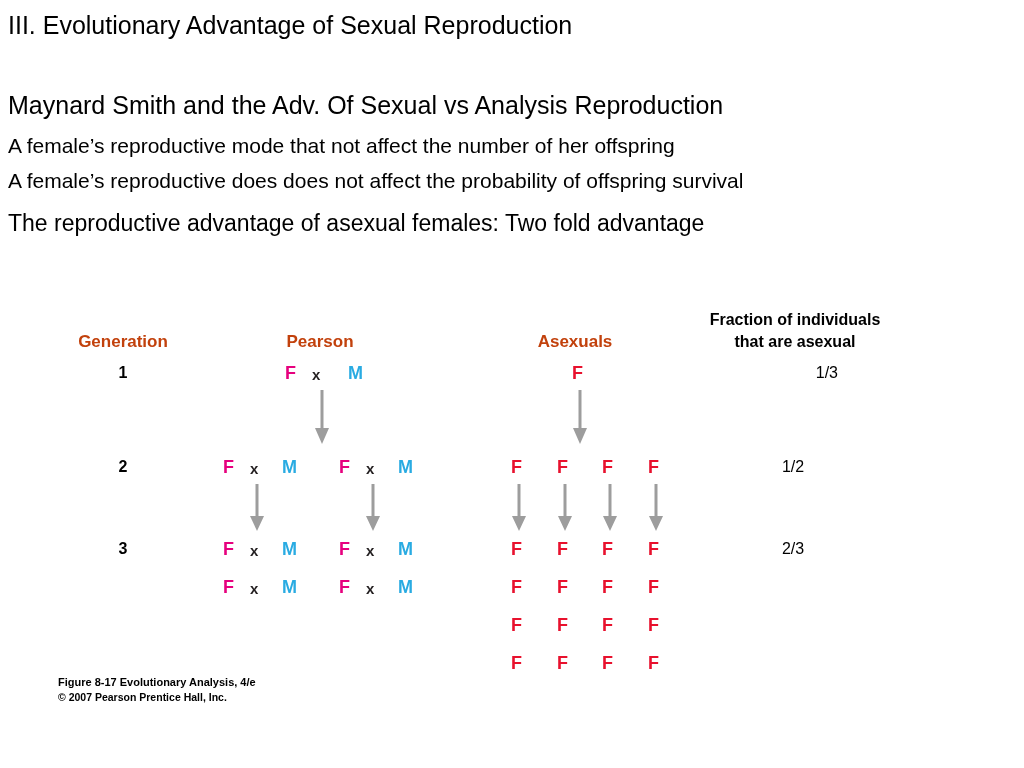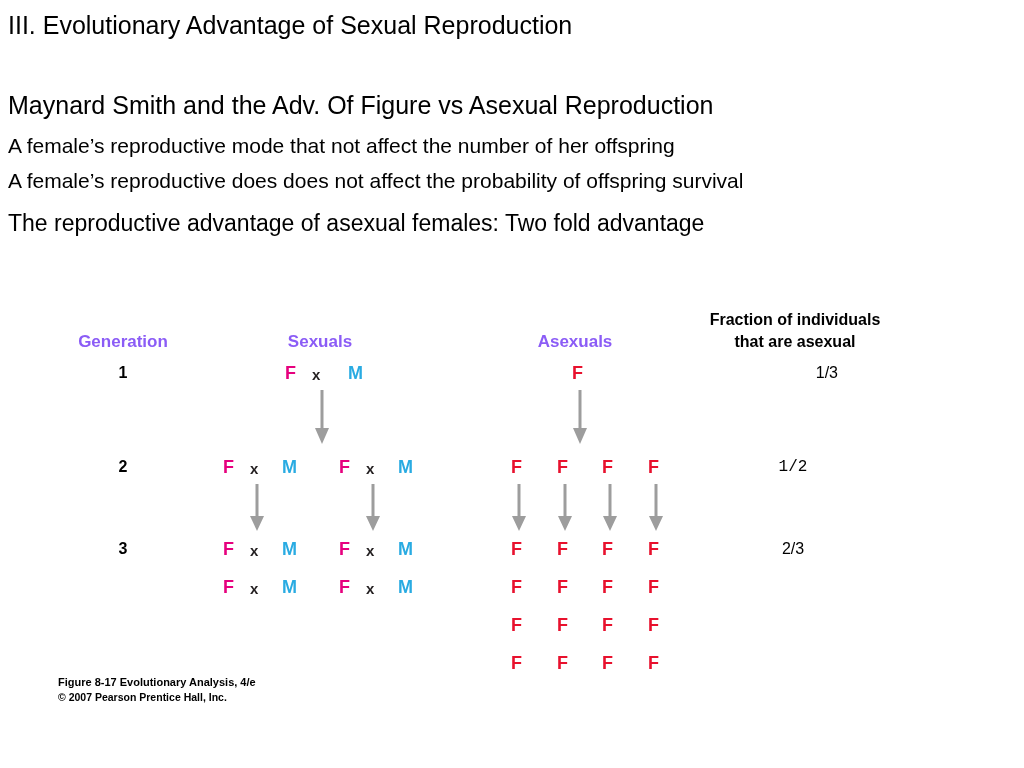--- a/index.html
+++ b/index.html
@@ -70,21 +70,21 @@
     left: 0;
     top: 290px;
     width: 1024px;
     height: 430px;
   }
 
   .col-head {
     position: absolute;
     font-weight: bold;
     font-size: 17px;
-    color: #8b5cf6;
+    color: #c2410c;
     text-align: center;
     white-space: nowrap;
   }
   .col-head.gen { left: 48px;  top: 42px; width: 150px; }
   .col-head.sex { left: 240px; top: 42px; width: 160px; }
   .col-head.asex{ left: 495px; top: 42px; width: 160px; }
   .col-head.frac{
     left: 660px; top: 19px; width: 270px;
     line-height: 22px;
   }
@@ -140,29 +140,29 @@
     font-size: 24px;
     white-space: nowrap;
   }
 </style>
 </head>
 <body>
 
 <div class="slide">
 
   <div class="heading-main">III. Evolutionary Advantage of Sexual Reproduction</div>
-  <div class="heading-sub">Maynard Smith and the Adv. Of Figure vs Asexual Reproduction</div>
+  <div class="heading-sub">Maynard Smith and the Adv. Of Sexual vs Analysis Reproduction</div>
   <div class="line-a">A female’s reproductive mode that not affect the number of her offspring</div>
   <div class="line-b">A female’s reproductive does does not affect the probability of offspring survival</div>
   <div class="line-c">The reproductive advantage of asexual females: Two fold advantage</div>
 
   <div class="figure">
 
     <div class="col-head gen">Generation</div>
-    <div class="col-head sex">Sexuals</div>
+    <div class="col-head sex">Pearson</div>
     <div class="col-head asex">Asexuals</div>
     <div class="col-head frac">
       <div>Fraction of individuals</div>
       <div>that are asexual</div>
     </div>
 
     <div class="genlabel" style="left:103px; top:74px;">1</div>
     <div class="genlabel" style="left:103px; top:168px;">2</div>
     <div class="genlabel" style="left:103px; top:250px;">3</div>
 
@@ -251,21 +251,21 @@
     <div class="glyph gF2" style="left:557px; top:326px;">F</div>
     <div class="glyph gF2" style="left:602px; top:326px;">F</div>
     <div class="glyph gF2" style="left:648px; top:326px;">F</div>
 
     <div class="glyph gF2" style="left:511px; top:364px;">F</div>
     <div class="glyph gF2" style="left:557px; top:364px;">F</div>
     <div class="glyph gF2" style="left:602px; top:364px;">F</div>
     <div class="glyph gF2" style="left:648px; top:364px;">F</div>
 
     <div class="frac" style="left:748px; top:74px;text-align:right;">1/3</div>
-    <div class="frac" style="left:748px; top:168px;font-family:Liberation Mono, monospace;">1/2</div>
+    <div class="frac" style="left:748px; top:168px;">1/2</div>
     <div class="frac" style="left:748px; top:250px;">2/3</div>
 
     <div class="credit">
       <div>Figure 8-17  Evolutionary Analysis, 4/e</div>
       <div class="c2">© 2007 Pearson Prentice Hall, Inc.</div>
     </div>
 
   </div>
 
 

